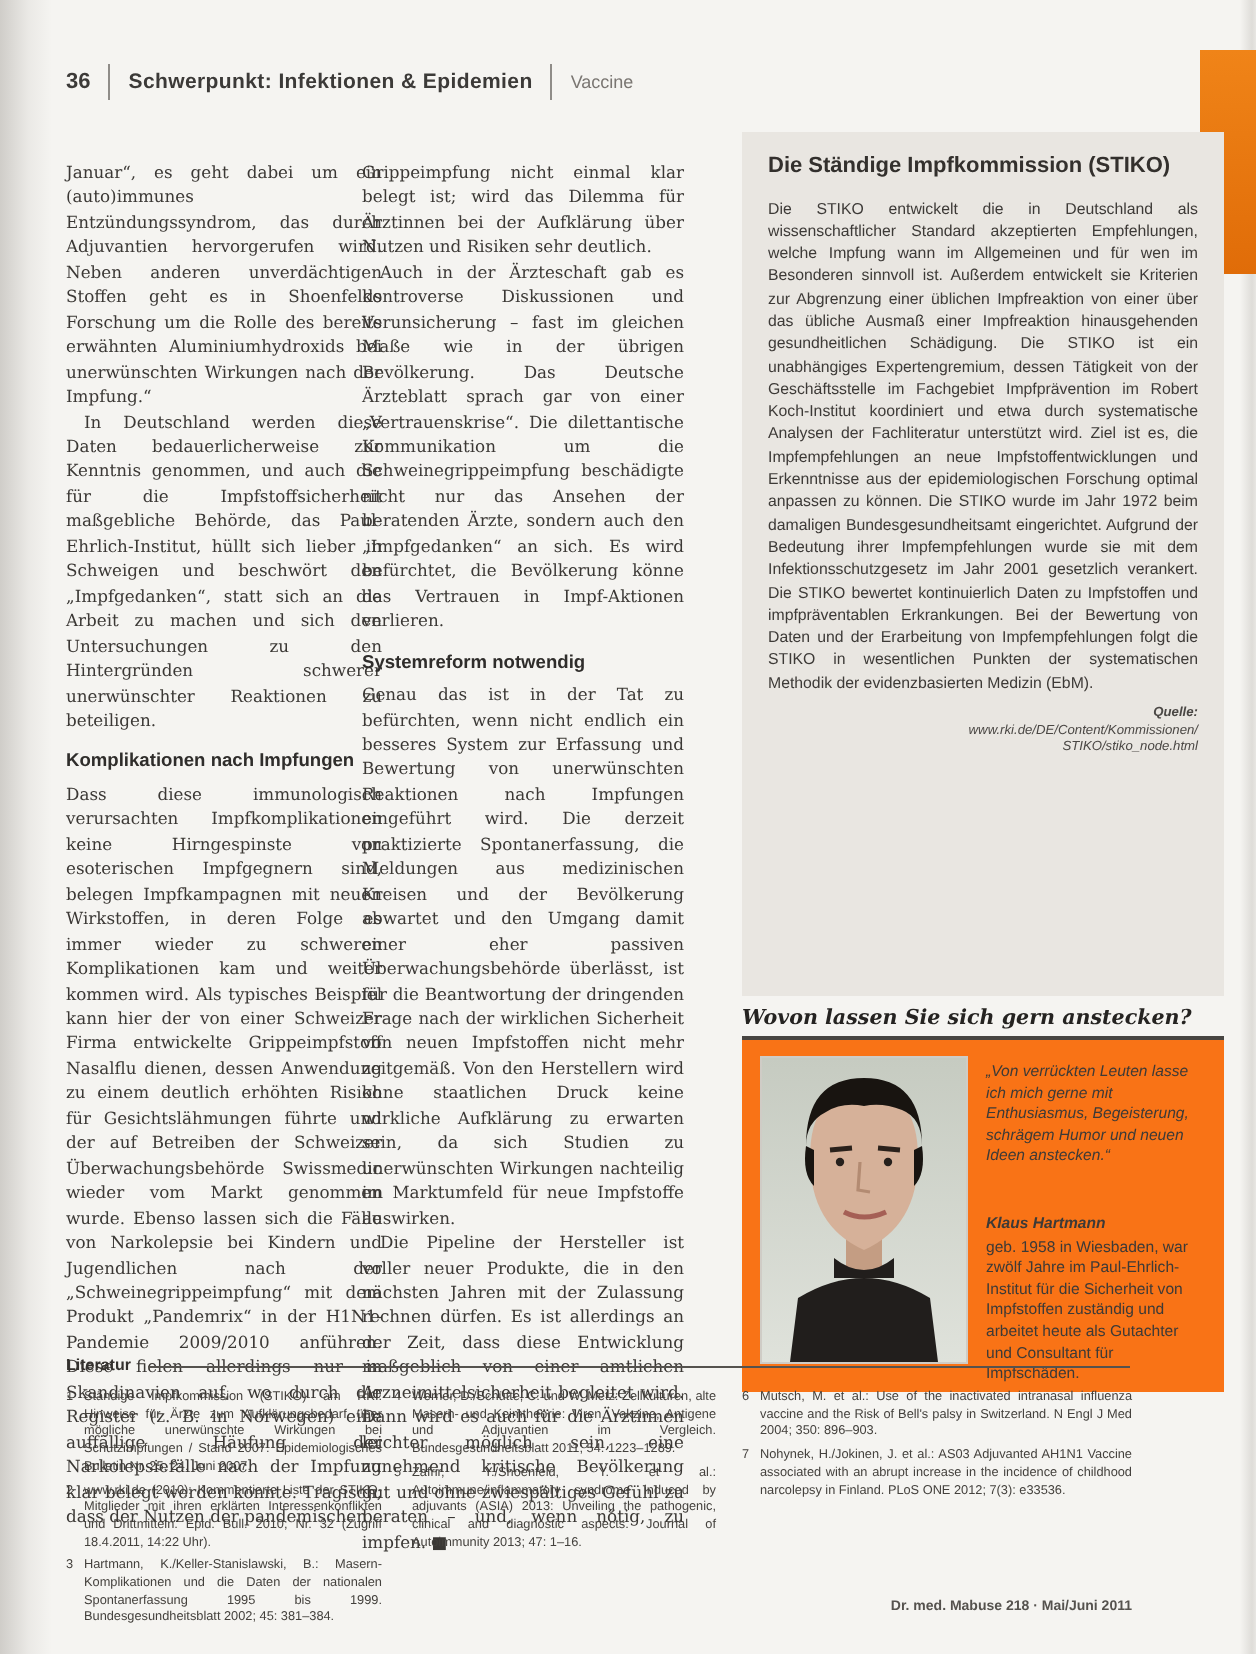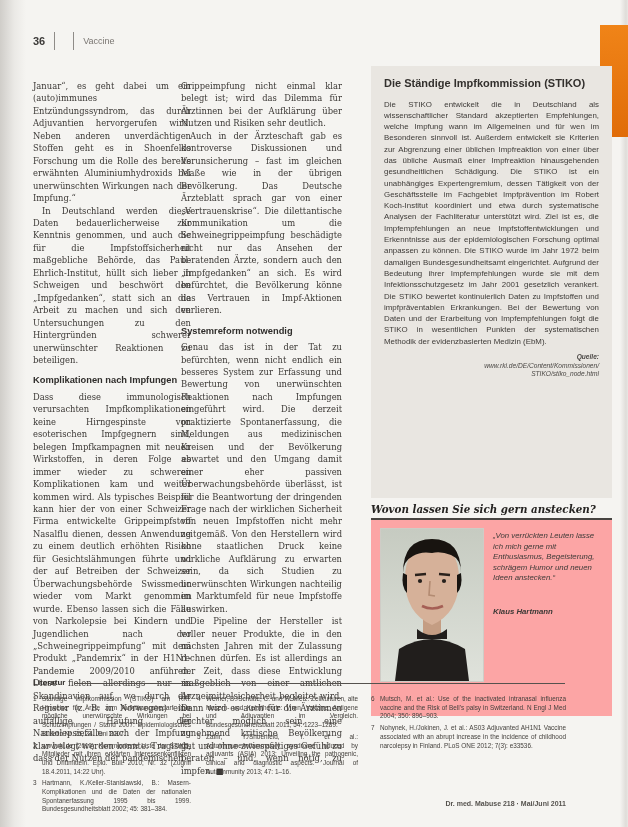--- a/index.html
+++ b/index.html
@@ -35,21 +35,21 @@
     box-sizing:border-box;padding:11px 13px 8px 13px;font-family:"Liberation Sans",sans-serif;}
   .stiko-title{font-weight:bold;font-size:11px;line-height:13.5px;color:#33302d;margin-bottom:8px;}
   .stiko-body{font-size:7.9px;line-height:11.3px;color:#3d3a37;text-align:justify;}
   .stiko-src{margin-top:6px;text-align:right;font-size:6.6px;line-height:8.6px;color:#4a4744;font-style:italic;}
   .stiko-src .lbl{font-weight:bold;}
   
   .iv-head{position:absolute;left:371px;top:503px;width:241px;
     font-family:"DejaVu Serif",serif;font-style:italic;font-weight:bold;
     font-size:10.3px;color:#252321;}
   .iv-rule{position:absolute;left:371px;top:518px;width:241px;height:2px;background:#474441;}
-  .iv-box{position:absolute;left:371px;top:520px;width:241px;height:196px;background:#fca5a5;
+  .iv-box{position:absolute;left:371px;top:520px;width:241px;height:176px;background:#f97316;
     box-sizing:border-box;padding:9px 10px;display:flex;gap:10px;
     font-family:"Liberation Sans",sans-serif;}
   .photo{width:102px;height:152px;flex:0 0 auto;box-shadow:0 0 0 1px #cfccc6;}
   .iv-text{flex:1;font-size:7.8px;line-height:10.6px;color:#3d3a37;}
   .iv-quote{font-style:italic;margin:2px 0 7px 0;}
   .iv-name{font-weight:bold;font-style:italic;margin-bottom:1px;margin-top:23px;}
   .iv-bio{}
   
   .lit-label{position:absolute;left:33px;top:678px;font-family:"Liberation Sans",sans-serif;
     font-weight:bold;font-size:8px;color:#33302d;}
@@ -70,20 +70,21 @@
 
 <div class="page">
   <div class="edge-left"></div>
   <div class="edge-right"></div>
   <div class="orange-tab"></div>
   <div class="edge-mark"></div>
 
   <div class="header">
     <span class="page-num">36</span>
     <span class="hdiv"></span>
+    <span class="section-title">Schwerpunkt: Infektionen &amp; Epidemien</span>
     <span class="hdiv"></span>
     <span class="topic">Vaccine</span>
   </div>
 
   <div class="col col1">
     <p>Januar“, es geht dabei um ein (auto)immunes Entzündungssyndrom, das durch Adjuvantien hervorgerufen wird. Neben anderen unverdächtigen Stoffen geht es in Shoenfelds Forschung um die Rolle des bereits erwähnten Aluminiumhydroxids bei unerwünschten Wirkungen nach der Impfung.“</p>
     <p class="indent">In Deutschland werden diese Daten bedauerlicherweise zur Kenntnis genommen, und auch die für die Impfstoffsicherheit maßgebliche Behörde, das Paul-Ehrlich-Institut, hüllt sich lieber in Schweigen und beschwört den „Impfgedanken“, statt sich an die Arbeit zu machen und sich den Untersuchungen zu den Hintergründen schwerer unerwünschter Reaktionen zu beteiligen.</p>
     <div class="subhead">Komplikationen nach Impfungen</div>
     <p>Dass diese immunologisch verursachten Impfkomplikationen keine Hirngespinste von esoterischen Impfgegnern sind, belegen Impfkampagnen mit neuen Wirkstoffen, in deren Folge es immer wieder zu schweren Komplikationen kam und weiter kommen wird. Als typisches Beispiel kann hier der von einer Schweizer Firma entwickelte Grippeimpfstoff Nasalflu dienen, dessen Anwendung zu einem deutlich erhöhten Risiko für Gesichtslähmungen führte und der auf Betreiben der Schweizer Überwachungsbehörde Swissmedic wieder vom Markt genommen wurde. Ebenso lassen sich die Fälle von Narkolepsie bei Kindern und Jugendlichen nach der „Schweinegrippeimpfung“ mit dem Produkt „Pandemrix“ in der H1N1-Pandemie 2009/2010 anführen. Diese fielen allerdings nur in Skandinavien auf, wo durch die Register (z. B. in Norwegen) eine auffällige Häufung der Narkolepsiefälle nach der Impfung klar belegt werden konnte. Tragisch, dass der Nutzen der pandemischen</p>
   </div>
@@ -127,20 +128,21 @@
       <line x1="58" y1="45" x2="69" y2="46" stroke="#2a211b" stroke-width="2.4"></line>
       <circle cx="39" cy="52" r="2.1" fill="#26201c"></circle>
       <circle cx="63" cy="52" r="2.1" fill="#26201c"></circle>
       <path d="M49 52 L48 66 L54 67" fill="none" stroke="#b38b72" stroke-width="1.6"></path>
       <path d="M41 77 Q51 82 62 77" fill="none" stroke="#a55f55" stroke-width="2.6"></path>
       <path d="M36 100 Q51 112 66 100 L66 110 L36 110 Z" fill="#211e1c"></path>
     </svg>
     <div class="iv-text">
       <div class="iv-quote">„Von verrückten Leuten lasse ich mich gerne mit Enthusiasmus, Begeisterung, schrägem Humor und neuen Ideen anstecken.“</div>
       <div class="iv-name">Klaus Hartmann</div>
+      <div class="iv-bio">geb. 1958 in Wiesbaden, war zwölf Jahre im Paul-Ehrlich-Institut für die Sicherheit von Impfstoffen zuständig und arbeitet heute als Gutachter und Consultant für Impfschäden.</div>
     </div>
   </div>
 
   <div class="lit-label">Literatur</div>
   <div class="lit-rule"></div>
 
   <div class="refs refs-c1">
     <div class="ref">
       <span class="ref-num">1</span>
       <span class="ref-text">Ständige Impfkommission (STIKO) am RKI: Hinweise für Ärzte zum Aufklärungsbedarf über mögliche unerwünschte Wirkungen bei Schutzimpfungen / Stand 2007. Epidemiologisches Bulletin Nr. 25, 24. Juni 2007.</span>

